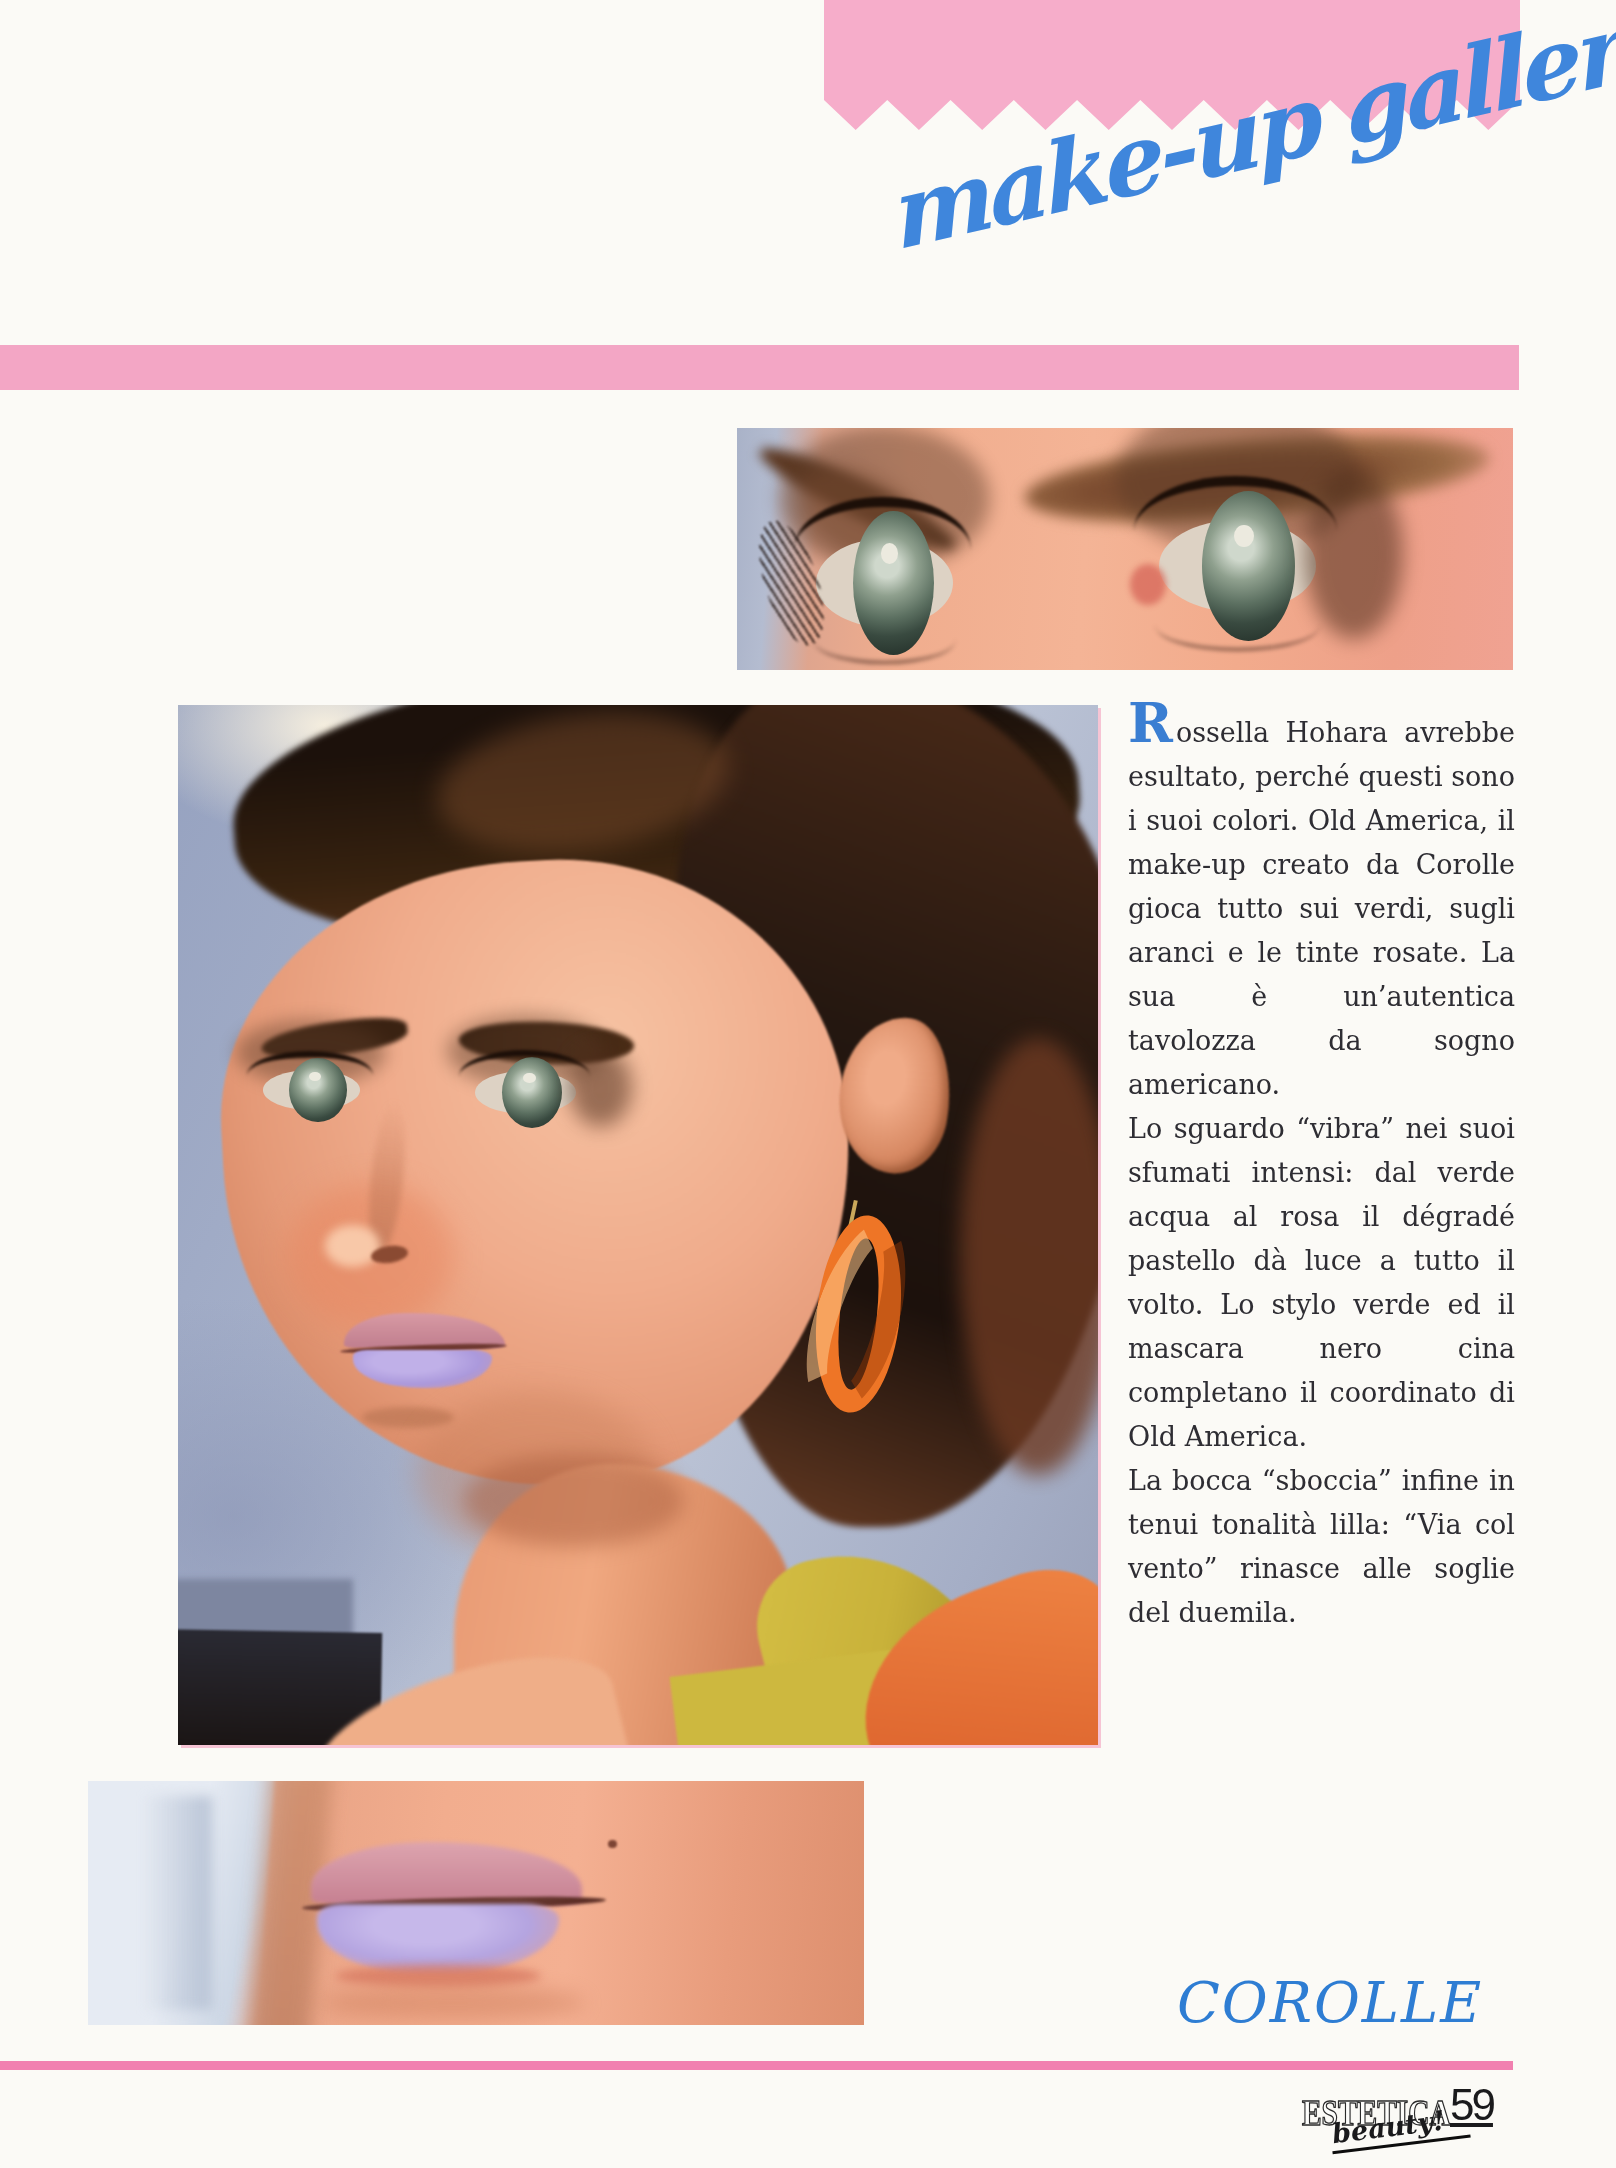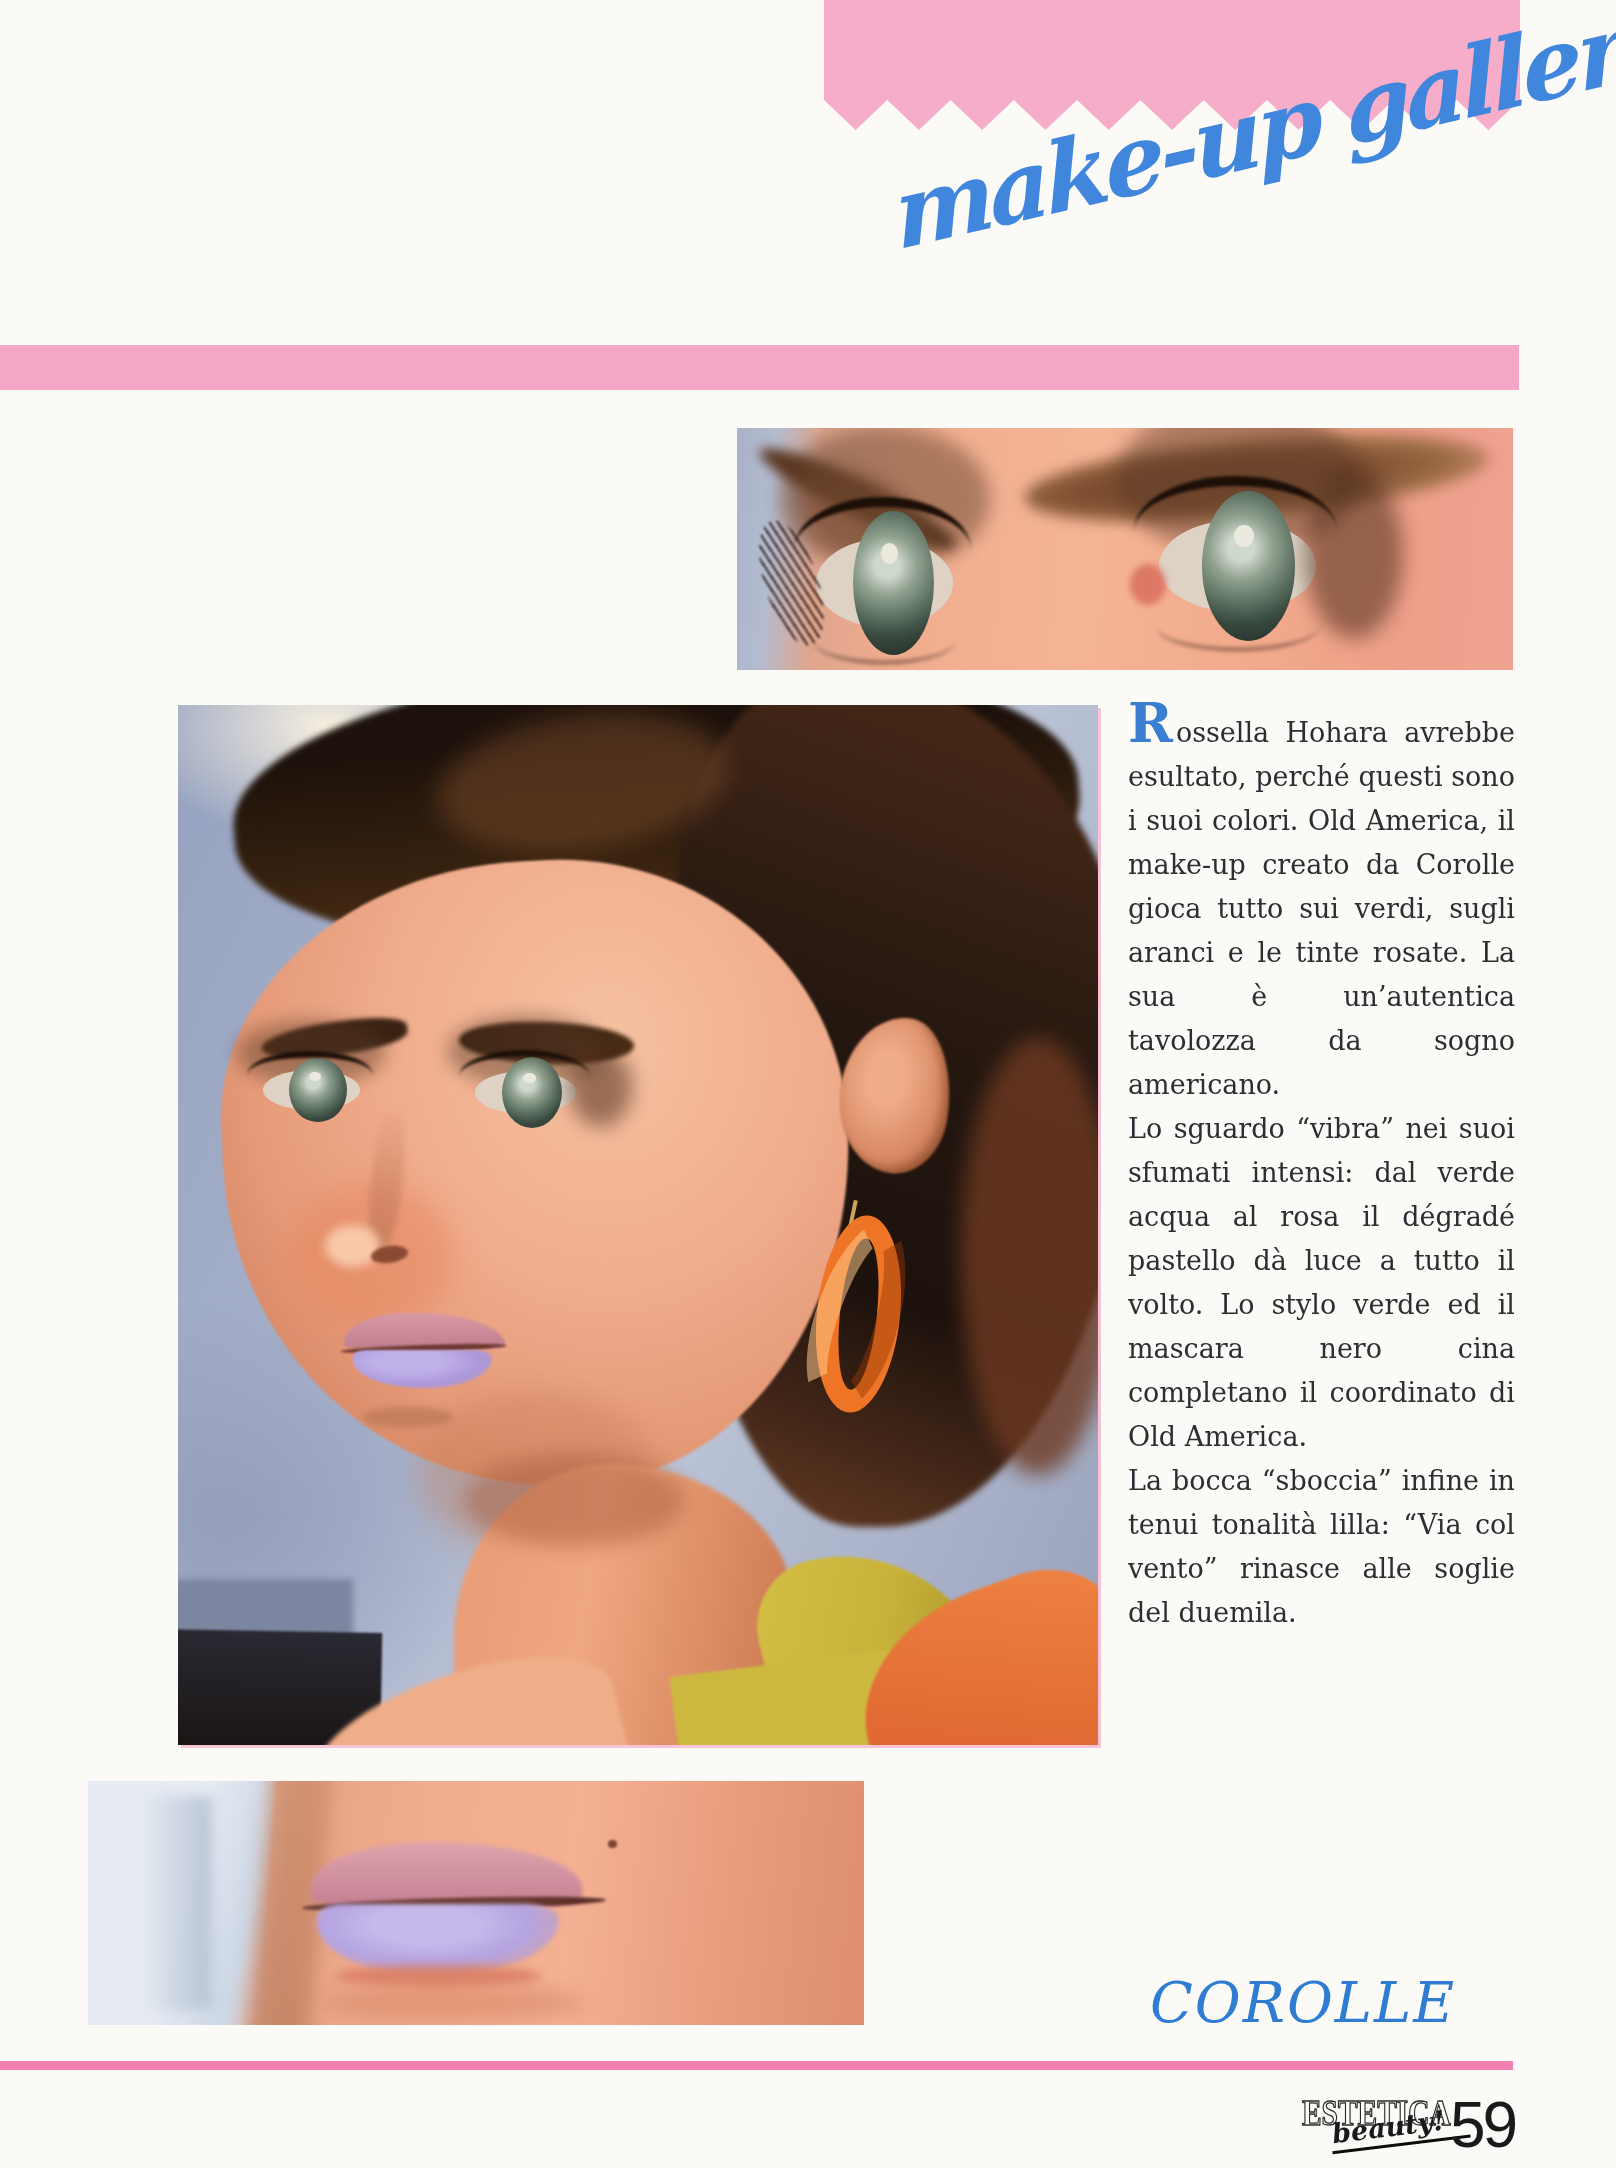--- a/index.html
+++ b/index.html
@@ -189,44 +189,44 @@
   }
   .article-body p{margin:0;}
   .dropcap{
     font-family:"DejaVu Serif",serif;font-weight:bold;
     font-size:54px;line-height:44px;color:var(--blue-dropcap,#3a7ed2);
     padding-right:3px;
   }
 
   
   .brand-signature{
-    left:1150px;top:1970px;width:360px;text-align:left;
+    left:1150px;top:1970px;width:360px;text-align:center;
     font-family:"DejaVu Serif",serif;font-style:italic;
     font-size:56px;letter-spacing:2px;color:var(--blue-title,#2e7dd3);
   }
   .pink-rule{left:0;top:2061px;width:1513px;height:9px;background:var(--pink-rule,#f180b0);}
   .footer-logo{left:1294px;top:2080px;width:250px;height:72px;text-align:right;}
   .magazine-logo{
     position:absolute;left:8px;top:14px;
     font-family:"Liberation Serif",serif;font-weight:bold;font-size:35px;
     color:#fdfdfb;-webkit-text-stroke:1.3px #2b2b2b;text-shadow:0 0 1px #555;
     transform:scaleX(.84);transform-origin:left center;letter-spacing:0px;
     white-space:nowrap;
   }
   .magazine-script{
     position:absolute;left:36px;top:30px;
     font-family:"DejaVu Serif",serif;font-style:italic;font-weight:bold;
     font-size:27px;color:var(--footer-text,#111113);
     transform:rotate(-7deg);border-bottom:3px solid #0d0d0d;
     padding:0 24px 2px 2px;white-space:nowrap;
   }
   .page-number{
-    position:absolute;left:156px;top:8px;
-    font-family:"Liberation Sans",sans-serif;font-size:64px;font-weight:400;
-    letter-spacing:-3px;color:var(--footer-text,#1d1d1f);
+    position:absolute;left:156px;top:0px;
+    font-family:"Liberation Sans",sans-serif;font-size:44px;font-weight:400;
+    letter-spacing:-3px;color:var(--footer-text,#1d1d1f);text-decoration:underline;
   }
 </style>
 </head>
 <body style="--pink-block: #f6adca; --pink-bar: #f3a6c5; --pink-rule: #f180b0; --blue-script: #3f86dc; --blue-title: #2e7dd3; --blue-dropcap: #3a7ed2; --body-text: #2e2d33; --footer-text: #1a1a1c;">
 
 <div class="page">
 
   <div class="abs pink-block"></div>
   <div class="abs script-title">make-up gallery</div>
 

